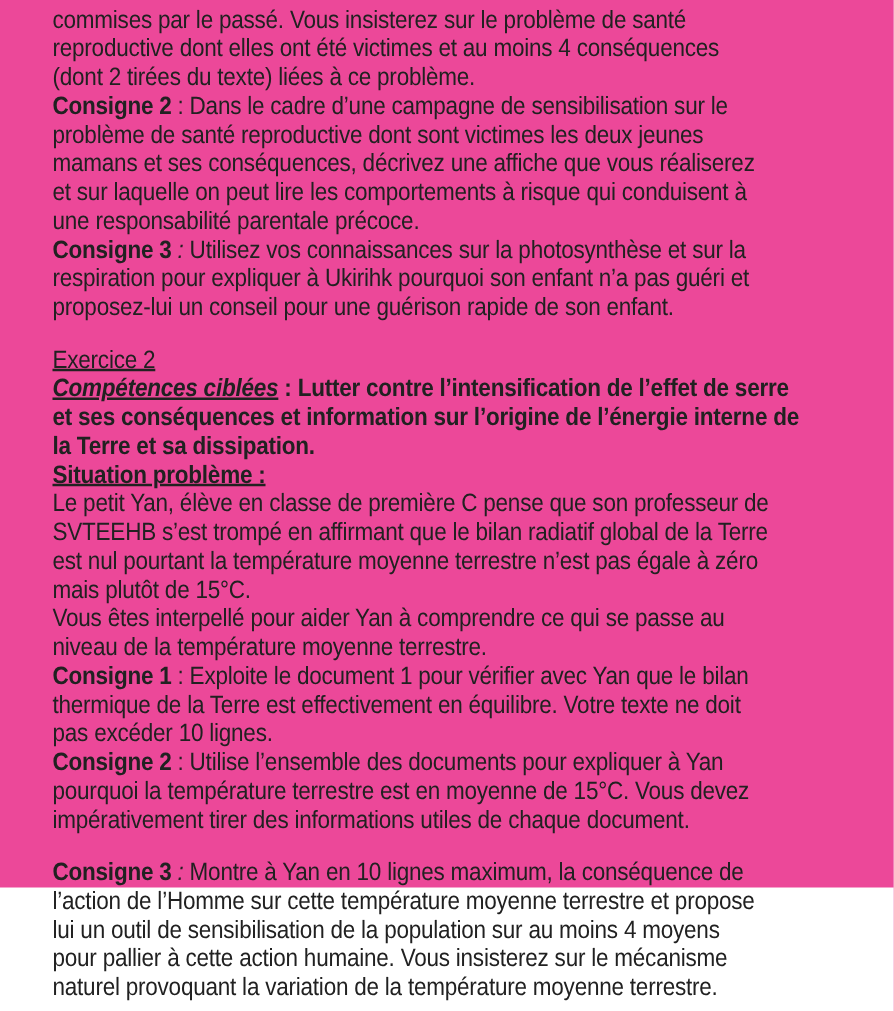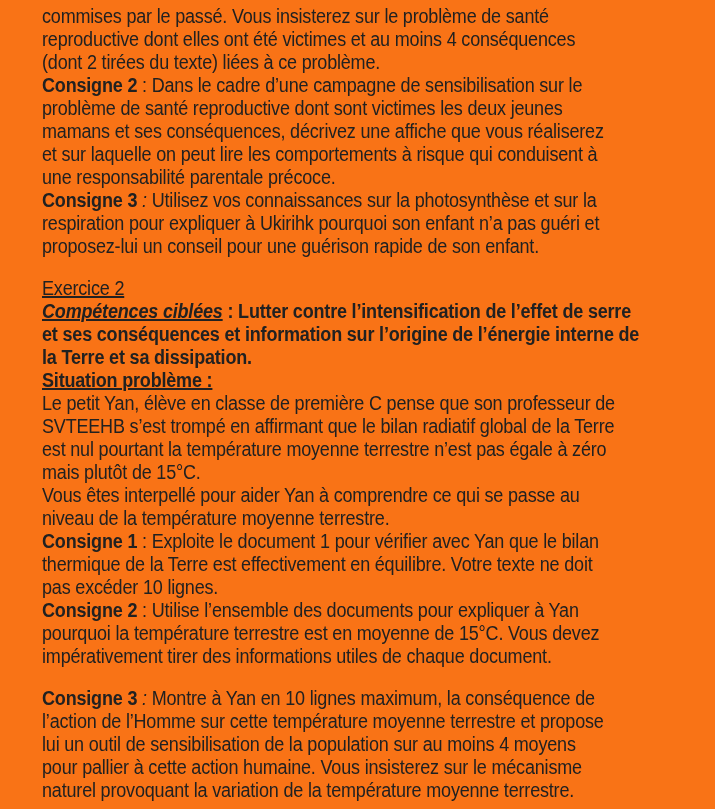--- a/index.html
+++ b/index.html
@@ -8,24 +8,24 @@
     width: 715px;
     height: 809px;
     overflow: hidden;
   }
   body {
     background: #ffffff;
     font-family: "Liberation Sans", sans-serif;
   }
   .doc {
     width: 715px;
-    height: 809px;
+    height: 710px;
     padding: 5px 0 0 42px;
     box-sizing: border-box;
-    background: #f97316;
+    background: #ec4899;
   }
   .text-col {
     transform: scaleX(0.9);
     transform-origin: 0 0;
     width: 700px;
     font-size: 20px;
     line-height: 23px;
     color: #212121;
     letter-spacing: -0.2px;
     white-space: pre;

